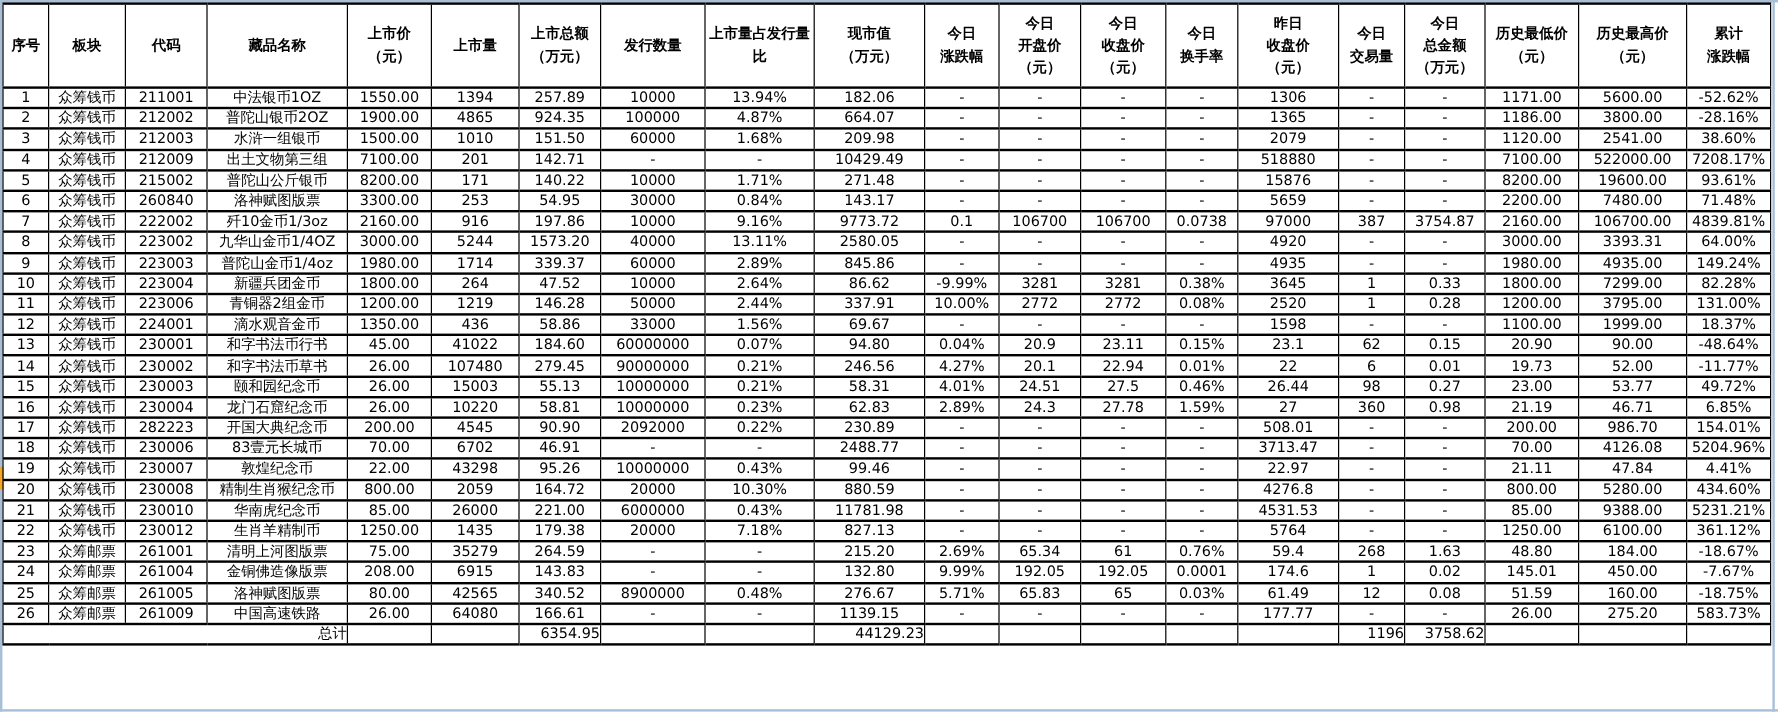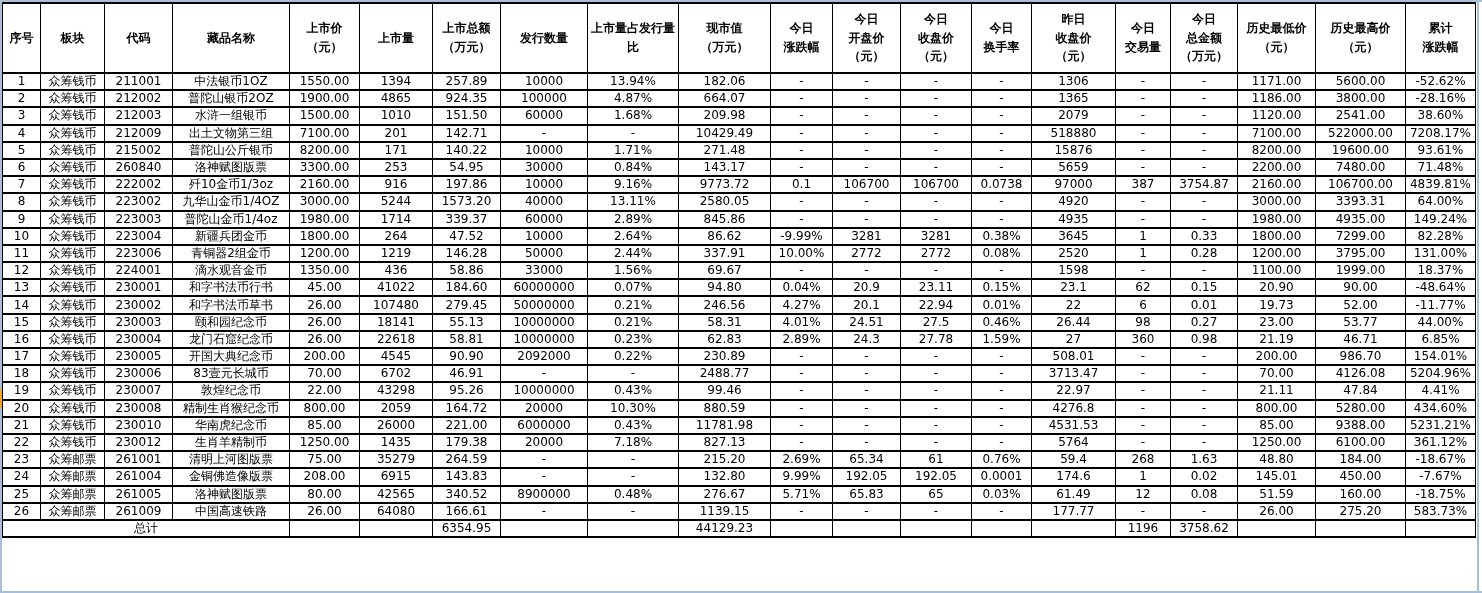--- a/index.html
+++ b/index.html
@@ -32,20 +32,21 @@
     white-space:pre-line;line-height:1.55;
     border-width:2px 1px 2px 1px;
   }
   tbody td{
     font-size:12px;height:15.2px;line-height:15px;white-space:nowrap;
     border-width:2px 1px;
   }
   tfoot td{
     font-size:12px;height:15.2px;line-height:15px;white-space:nowrap;
     border-width:2px 1px;
+    text-align:right;
   }
 </style>
 </head>
 <body>
 
 <div class="edge top"></div>
 <div class="edge left"></div>
 <div class="edge bottom"></div>
 <div class="edge right"></div>
 <div class="row-marker"></div>
@@ -403,82 +404,82 @@
         <td>-48.64%</td>
       </tr>
       <tr>
         <td>14</td>
         <td>众筹钱币</td>
         <td>230002</td>
         <td>和字书法币草书</td>
         <td>26.00</td>
         <td>107480</td>
         <td>279.45</td>
-        <td>50000000</td>
+        <td>90000000</td>
         <td>0.21%</td>
         <td>246.56</td>
         <td>4.27%</td>
         <td>20.1</td>
         <td>22.94</td>
         <td>0.01%</td>
         <td>22</td>
         <td>6</td>
         <td>0.01</td>
         <td>19.73</td>
         <td>52.00</td>
         <td>-11.77%</td>
       </tr>
       <tr>
         <td>15</td>
         <td>众筹钱币</td>
         <td>230003</td>
         <td>颐和园纪念币</td>
         <td>26.00</td>
-        <td>18141</td>
+        <td>15003</td>
         <td>55.13</td>
         <td>10000000</td>
         <td>0.21%</td>
         <td>58.31</td>
         <td>4.01%</td>
         <td>24.51</td>
         <td>27.5</td>
         <td>0.46%</td>
         <td>26.44</td>
         <td>98</td>
         <td>0.27</td>
         <td>23.00</td>
         <td>53.77</td>
-        <td>44.00%</td>
+        <td>49.72%</td>
       </tr>
       <tr>
         <td>16</td>
         <td>众筹钱币</td>
         <td>230004</td>
         <td>龙门石窟纪念币</td>
         <td>26.00</td>
-        <td>22618</td>
+        <td>10220</td>
         <td>58.81</td>
         <td>10000000</td>
         <td>0.23%</td>
         <td>62.83</td>
         <td>2.89%</td>
         <td>24.3</td>
         <td>27.78</td>
         <td>1.59%</td>
         <td>27</td>
         <td>360</td>
         <td>0.98</td>
         <td>21.19</td>
         <td>46.71</td>
         <td>6.85%</td>
       </tr>
       <tr>
         <td>17</td>
         <td>众筹钱币</td>
-        <td>230005</td>
+        <td>282223</td>
         <td>开国大典纪念币</td>
         <td>200.00</td>
         <td>4545</td>
         <td>90.90</td>
         <td>2092000</td>
         <td>0.22%</td>
         <td>230.89</td>
         <td>-</td>
         <td>-</td>
         <td>-</td>

